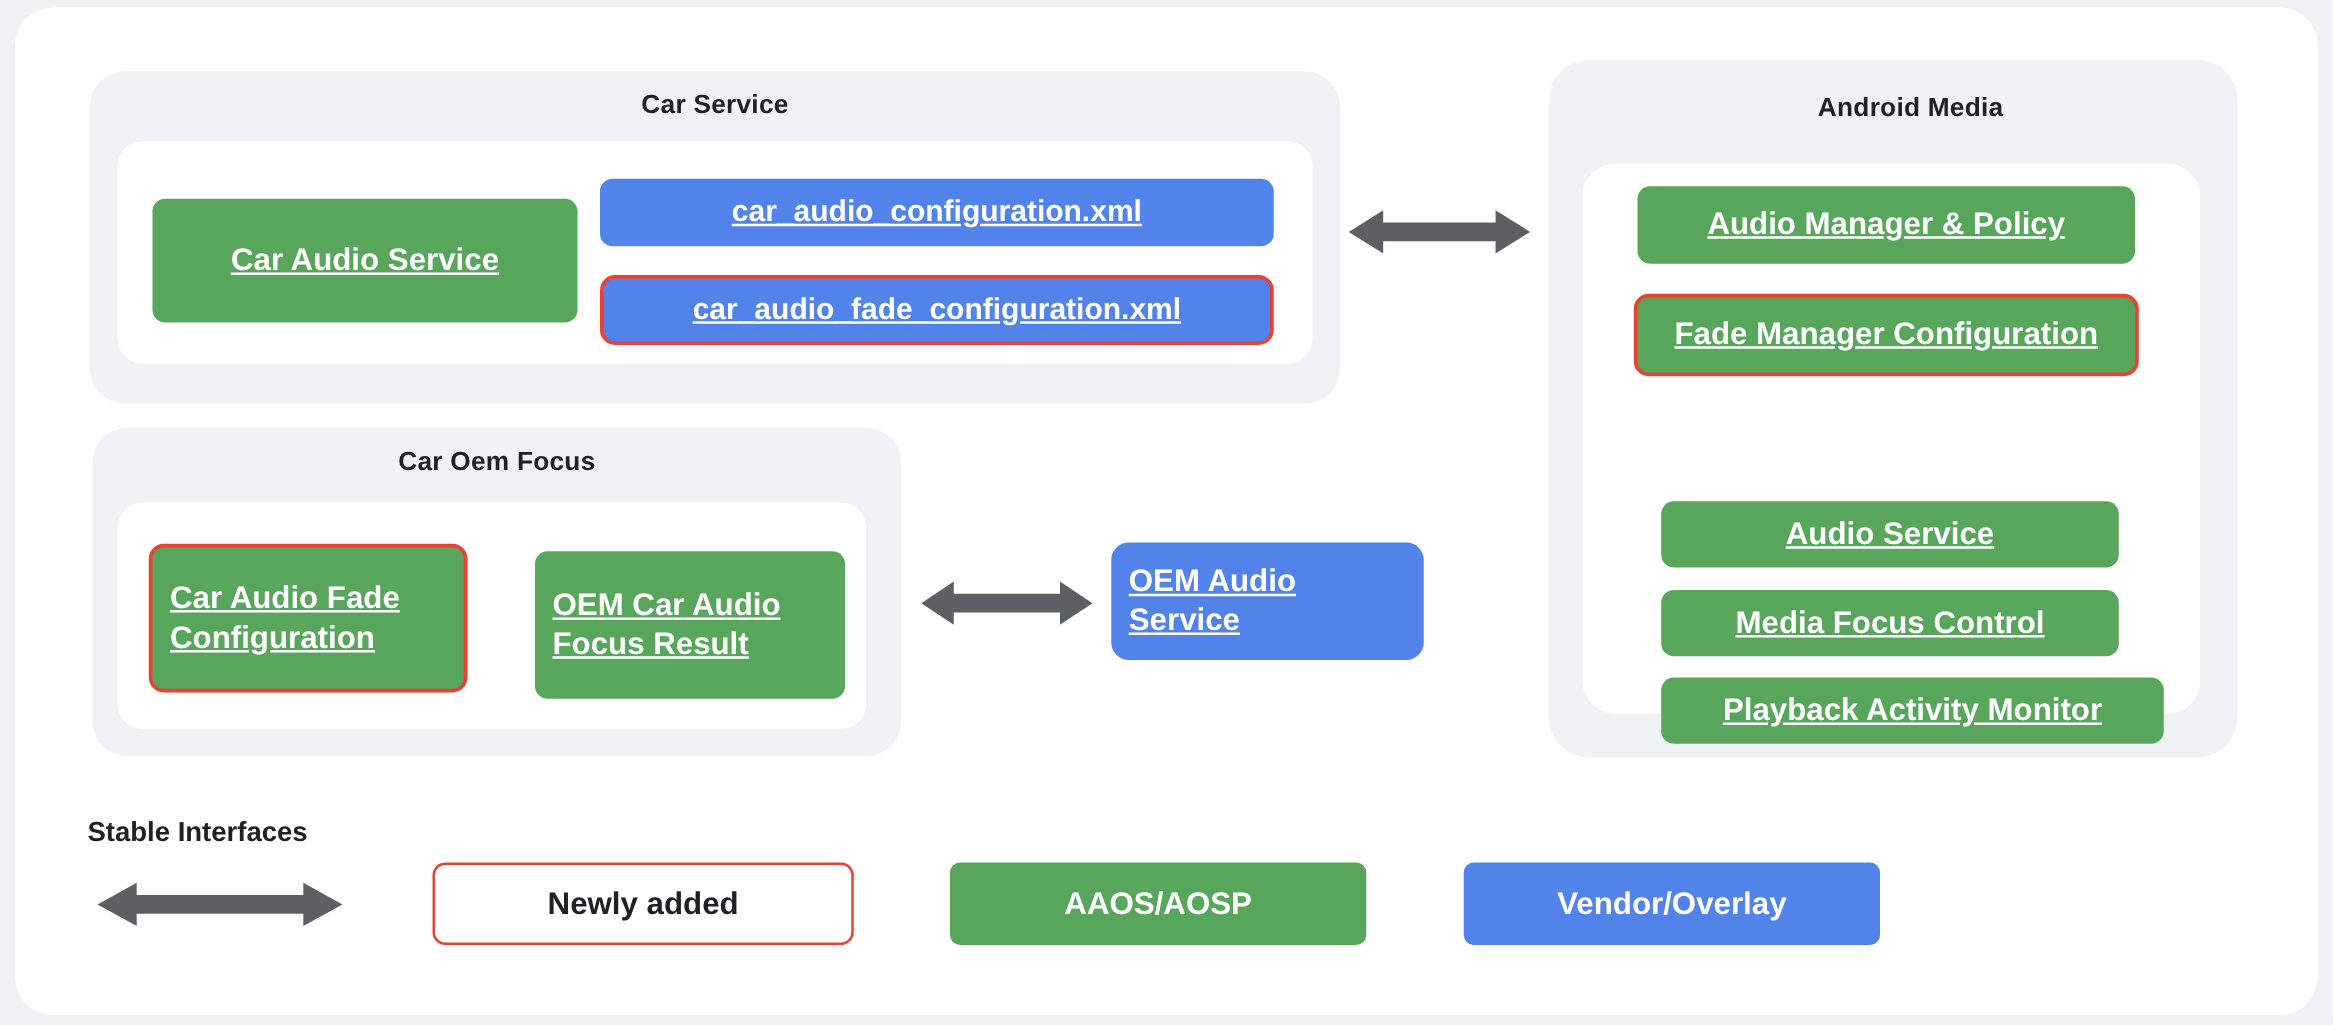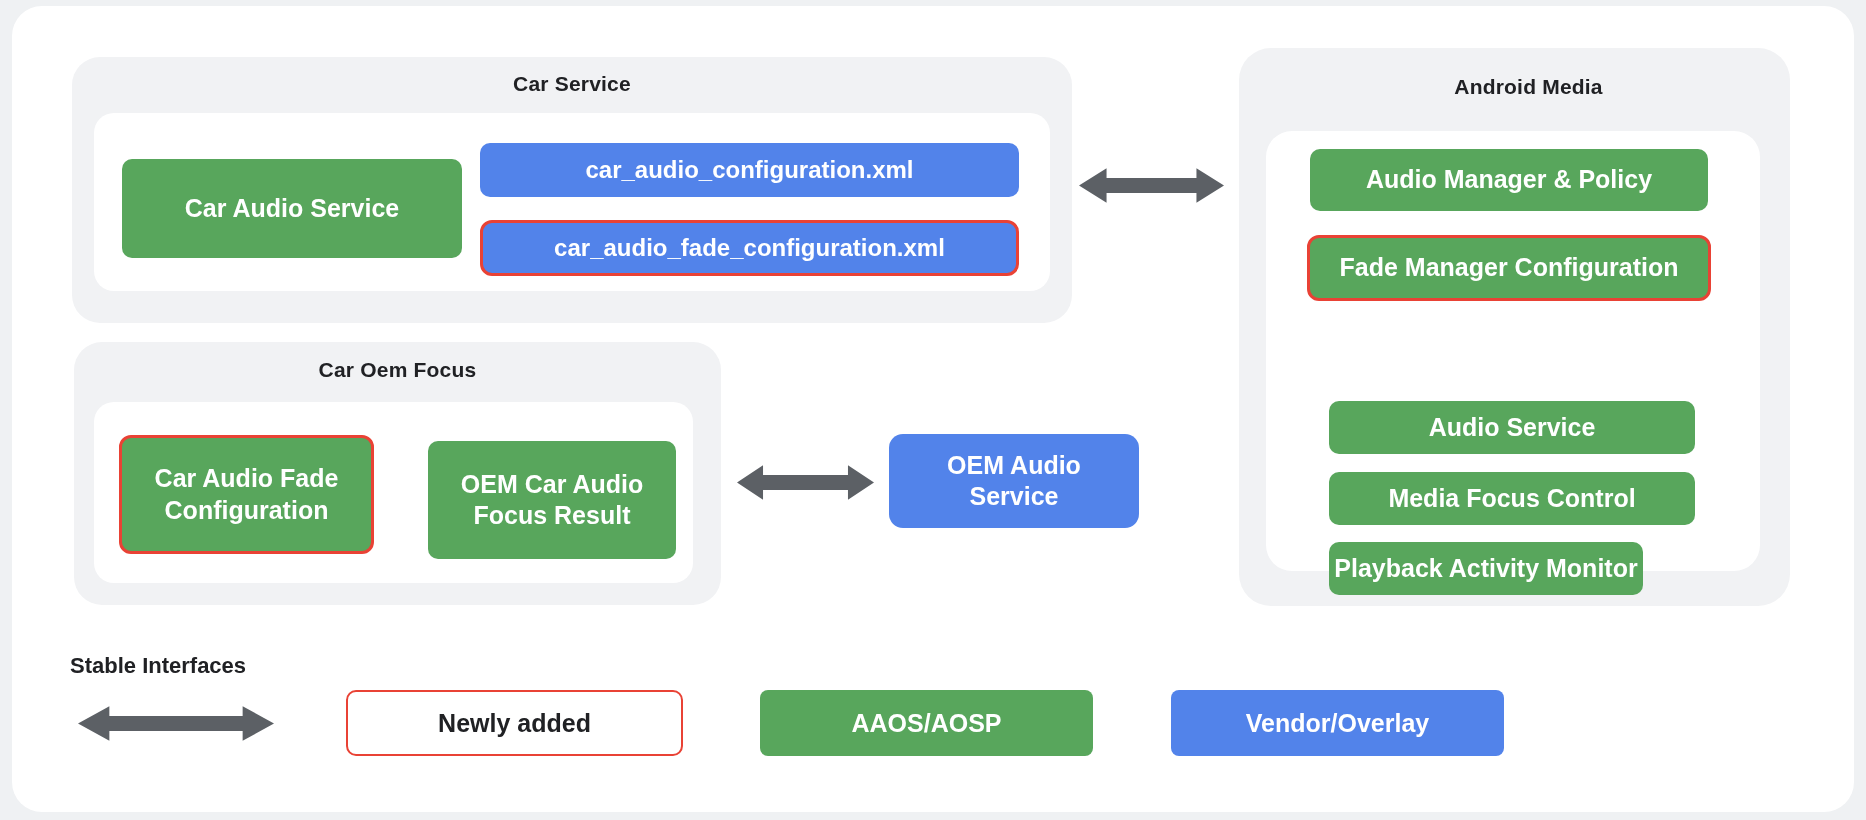--- a/index.html
+++ b/index.html
@@ -20,22 +20,22 @@
   .group-title{
     position:absolute;left:0;right:0;text-align:center;
     font-size:21px;font-weight:700;color:var(--text_dark,#202124);
     letter-spacing:.2px;
   }
   .inner{
     position:absolute;background:var(--panel_bg,#FFFFFF);border-radius:22px;
   }
   .node{
     position:absolute;display:flex;align-items:center;justify-content:center;
-    text-align:center;font-weight:700;color:var(--text_light,#FFFFFF);
-    border-radius:10px;box-sizing:border-box;line-height:1.25;
+    font-weight:700;color:var(--text_light,#FFFFFF);
+    border-radius:10px;box-sizing:border-box;line-height:1.25;text-decoration:underline;
   }
   .node.aaos{background:var(--green,#58A65C);}
   .node.vendor{background:var(--blue,#5283EA);}
   .node.newly{border:3px solid var(--red,#E94235);border-radius:12px;}
   .fs24{font-size:24px;} .fs25{font-size:25px;}
   .arrow{position:absolute;color:var(--arrow,#5C6065);}
   .arrow svg{display:block;width:100%;height:100%;}
   .legend-label{
     position:absolute;font-size:22px;font-weight:700;color:var(--text_dark,#202124);
   }
@@ -72,21 +72,21 @@
     </svg>
   </div>
 
   <div class="group" style="left:1239px;top:48px;width:551px;height:558px;border-radius:32px;">
     <div class="group-title" style="top:27px;padding-left:28px;">Android Media</div>
     <div class="inner" style="left:27px;top:83px;width:494px;height:440px;border-radius:26px;">
       <div class="node aaos fs25" style="left:44px;top:18px;width:398px;height:62px;">Audio Manager &amp; Policy</div>
       <div class="node aaos newly fs25" style="left:41px;top:104px;width:404px;height:66px;">Fade Manager Configuration</div>
       <div class="node aaos fs25" style="left:63px;top:270px;width:366px;height:53px;">Audio Service</div>
       <div class="node aaos fs25" style="left:63px;top:341px;width:366px;height:53px;">Media Focus Control</div>
-      <div class="node aaos fs25" style="left:63px;top:411px;width:314px;height:53px;">Playback Activity Monitor</div>
+      <div class="node aaos fs25" style="left:63px;top:411px;width:402px;height:53px;">Playback Activity Monitor</div>
     </div>
   </div>
 
   <div class="group" style="left:74px;top:342px;width:647px;height:263px;">
     <div class="group-title" style="top:16px;">Car Oem Focus</div>
     <div class="inner" style="left:20px;top:60px;width:599px;height:181px;border-radius:20px;">
       <div class="node aaos newly fs25 pad" style="left:25px;top:33px;width:255px;height:119px;">Car Audio Fade Configuration</div>
       <div class="node aaos fs25 pad" style="left:334px;top:39px;width:248px;height:118px;">OEM Car Audio Focus Result</div>
     </div>
   </div>

